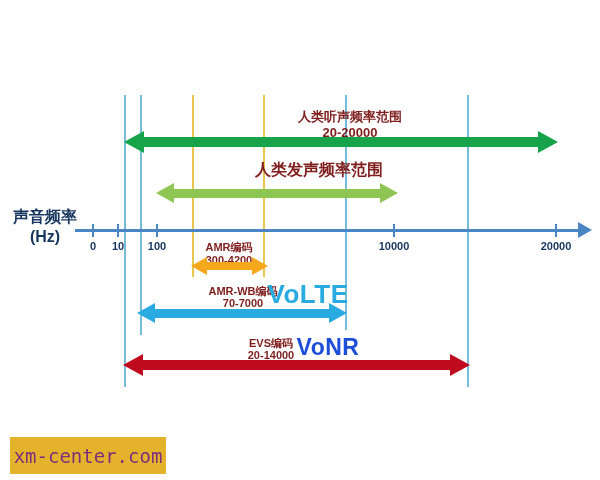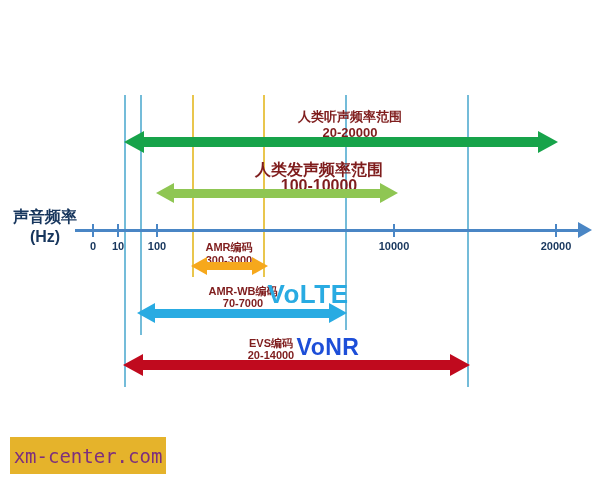--- a/index.html
+++ b/index.html
@@ -59,31 +59,30 @@
     <div>20-20000</div>
   </div>
   <div class="arrow" style="left: 124px; top: 131px; width: 434px; --sh: 10px; --hh: 11px; --hw: 20px; --c: #17a34a;">
     <span class="head-l"></span>
     <span class="shaft"></span>
     <span class="head-r"></span>
   </div>
 
   <div class="range-label" style="left:272px;top:162px;font-size:16px;line-height:16px;margin-left:47px;">
     <div>人类发声频率范围</div>
-    <div>100-10000</div>
   </div>
   <div class="arrow" style="left: 156px; top: 183px; width: 242px; --sh: 9px; --hh: 10px; --hw: 18px; --c: #8fc653;">
     <span class="head-l"></span>
     <span class="shaft"></span>
     <span class="head-r"></span>
   </div>
 
   <div class="range-label" style="left:229px;top:241px;font-size:11px;line-height:13px;">
     <div>AMR编码</div>
-    <div>300-3000</div>
+    <div>300-4200</div>
   </div>
   <div class="arrow" style="left: 191px; top: 257px; width: 77px; --sh: 8px; --hh: 9px; --hw: 16px; --c: #f6a81c;">
     <span class="head-l"></span>
     <span class="shaft"></span>
     <span class="head-r"></span>
   </div>
 
   <div class="range-label" style="left:243px;top:285px;font-size:11px;line-height:12px;">
     <div>AMR-WB编码</div>
     <div>70-7000</div>

